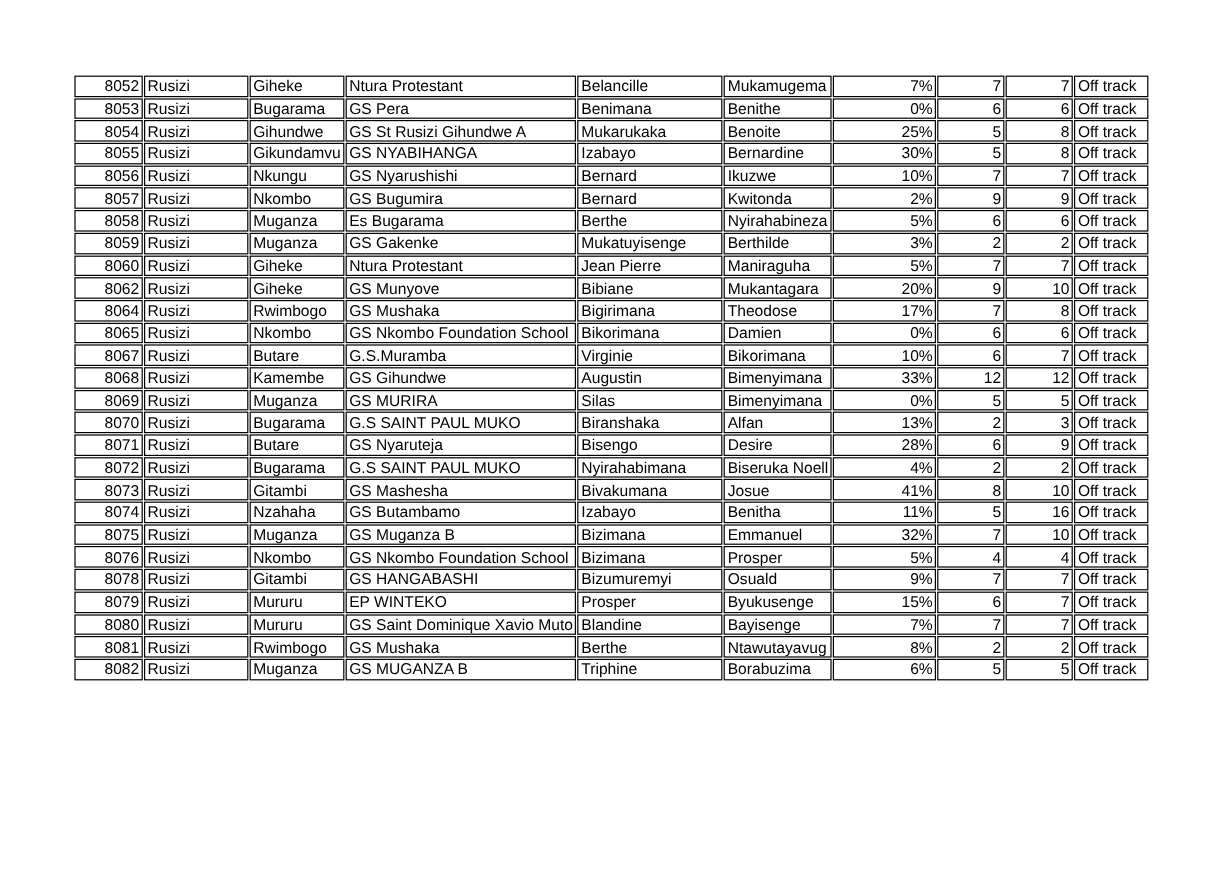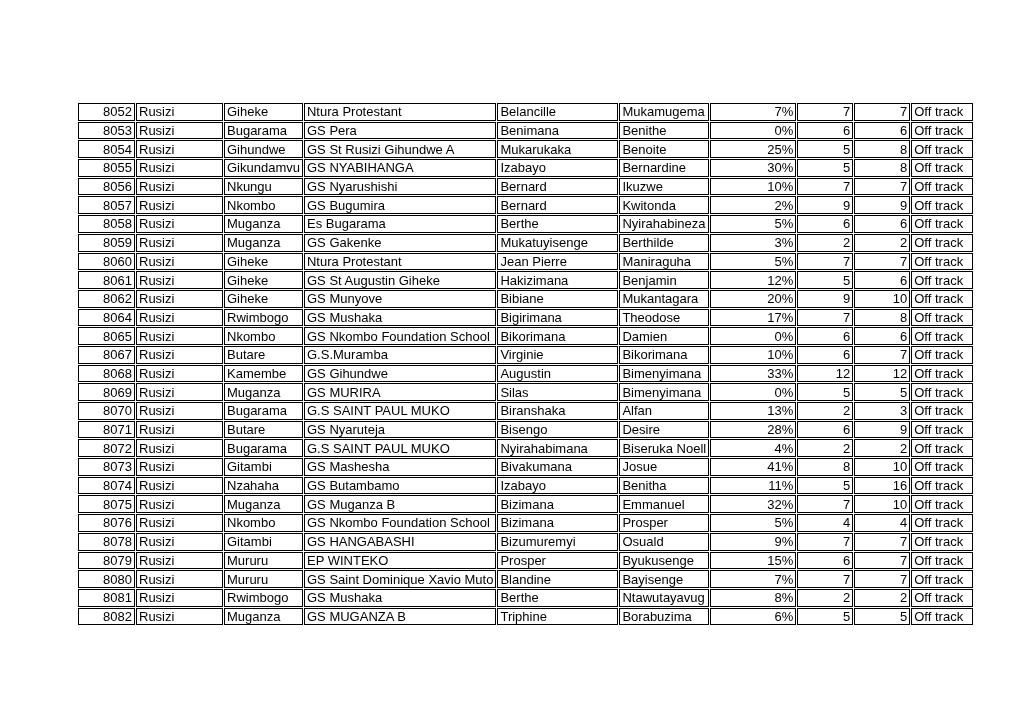--- a/index.html
+++ b/index.html
@@ -5,23 +5,22 @@
   html, body {
     margin: 0;
     padding: 0;
     width: 1024px;
     height: 724px;
     background: #ffffff;
     font-family: "Liberation Sans", sans-serif;
   }
   .sheet {
     position: absolute;
-    left: 77px;
+    left: 61px;
     top: 62px;
-    margin-top: 40px;
   }
   table.grid {
     border-collapse: separate;
     border-spacing: 1px;
     table-layout: fixed;
   }
   table.grid td {
     border: 1px solid #000000;
     height: 15.7px;
     font: 13px/15px "Liberation Sans", sans-serif;
@@ -170,32 +169,20 @@
           <td>Giheke</td>
           <td>Ntura Protestant</td>
           <td>Jean Pierre</td>
           <td>Maniraguha</td>
           <td>5%</td>
           <td>7</td>
           <td>7</td>
           <td>Off track</td>
         </tr>
         <tr>
-          <td>8061</td>
-          <td>Rusizi</td>
-          <td>Giheke</td>
-          <td>GS St Augustin Giheke</td>
-          <td>Hakizimana</td>
-          <td>Benjamin</td>
-          <td>12%</td>
-          <td>5</td>
-          <td>6</td>
-          <td>Off track</td>
-        </tr>
-        <tr>
           <td>8062</td>
           <td>Rusizi</td>
           <td>Giheke</td>
           <td>GS Munyove</td>
           <td>Bibiane</td>
           <td>Mukantagara</td>
           <td>20%</td>
           <td>9</td>
           <td>10</td>
           <td>Off track</td>

